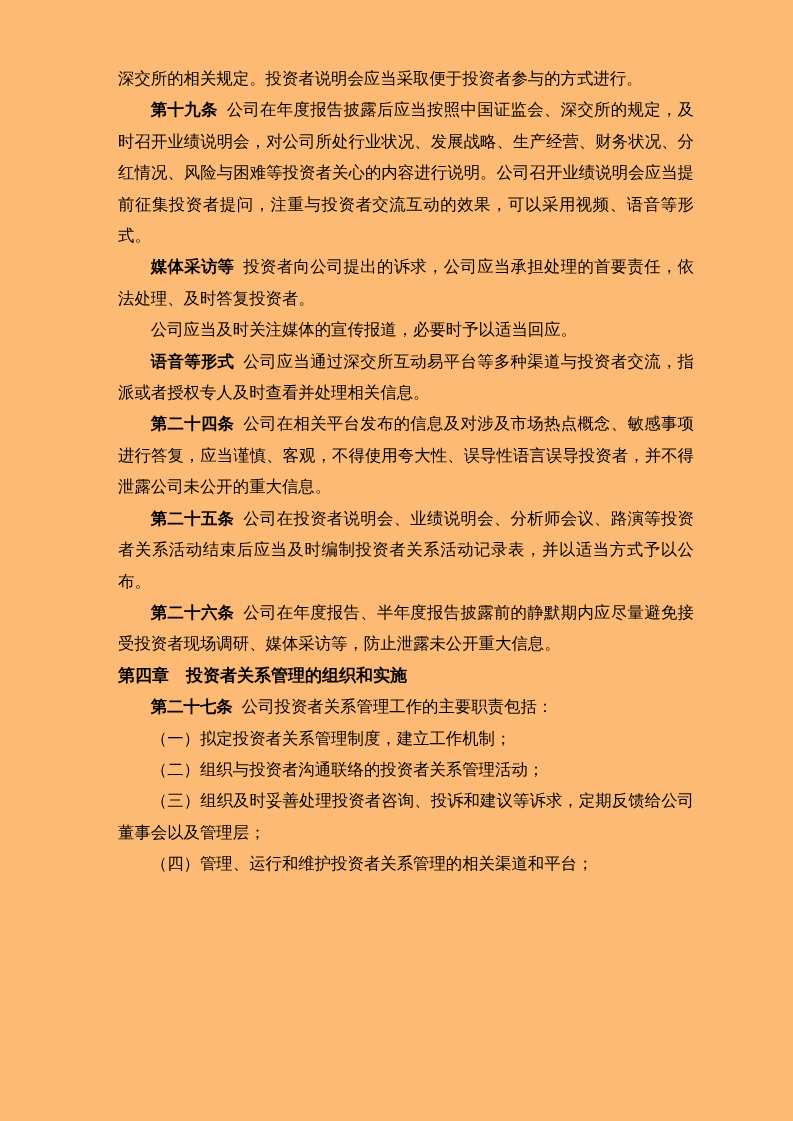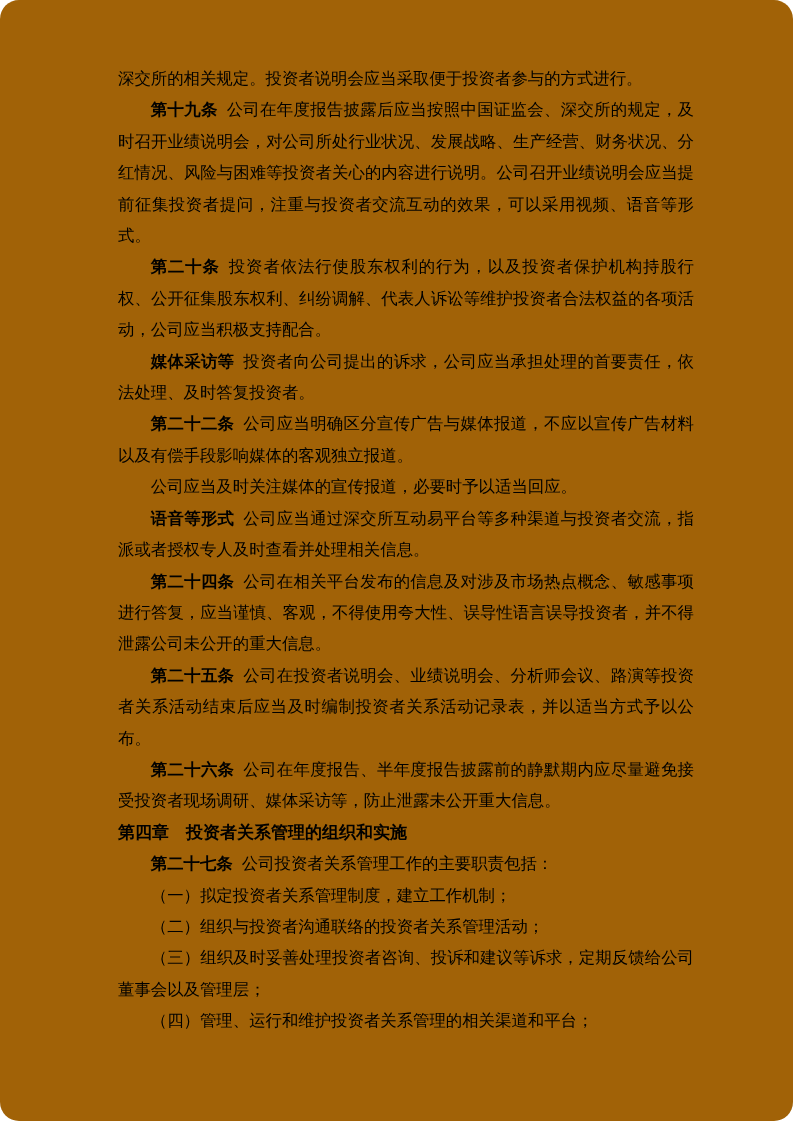--- a/index.html
+++ b/index.html
@@ -1,24 +1,23 @@
 <!DOCTYPE html>
 <html><head>
 <meta charset="utf-8">
 <style>
   html, body { margin: 0; padding: 0; background: #ffffff; }
   .page {
     position: relative;
     width: 793px;
     height: 1121px;
-    background: #a16207;
+    background: #fdba74;
     overflow: hidden;
     font-family: "Liberation Serif", "DejaVu Serif", serif;
     color: #000000;
-    border-radius: 19px;
   }
   .content {
     position: absolute;
     left: 118px;
     top: 63px;
     width: 576px;
     font-size: 16.4px;
     line-height: 31.4px;
     text-align: justify;
   }
@@ -43,26 +42,24 @@
 </head>
 <body>
 
 <div class="page">
   <div class="content">
 
     <p class="noindent"><span>深交所的相关规定。投资者说明会应当采取便于投资者参与的方式进行。</span></p>
 
     <p><b class="article-label">第十九条</b><span>公司在年度报告披露后应当按照中国证监会、深交所的规定，及时召开业绩说明会，对公司所处行业状况、发展战略、生产经营、财务状况、分红情况、风险与困难等投资者关心的内容进行说明。公司召开业绩说明会应当提前征集投资者提问，注重与投资者交流互动的效果，可以采用视频、语音等形式。</span></p>
 
-    <p><b class="article-label">第二十条</b><span>投资者依法行使股东权利的行为，以及投资者保护机构持股行权、公开征集股东权利、纠纷调解、代表人诉讼等维护投资者合法权益的各项活动，公司应当积极支持配合。</span></p>
 
 
     <p><b class="article-label">媒体采访等</b><span>投资者向公司提出的诉求，公司应当承担处理的首要责任，依法处理、及时答复投资者。</span></p>
 
-    <p><b class="article-label">第二十二条</b><span>公司应当明确区分宣传广告与媒体报道，不应以宣传广告材料以及有偿手段影响媒体的客观独立报道。</span></p>
 
     <p><span>公司应当及时关注媒体的宣传报道，必要时予以适当回应。</span></p>
 
     <p><b class="article-label">语音等形式</b><span>公司应当通过深交所互动易平台等多种渠道与投资者交流，指派或者授权专人及时查看并处理相关信息。</span></p>
 
     <p><b class="article-label">第二十四条</b><span>公司在相关平台发布的信息及对涉及市场热点概念、敏感事项进行答复，应当谨慎、客观，不得使用夸大性、误导性语言误导投资者，并不得泄露公司未公开的重大信息。</span></p>
 
     <p><b class="article-label">第二十五条</b><span>公司在投资者说明会、业绩说明会、分析师会议、路演等投资者关系活动结束后应当及时编制投资者关系活动记录表，并以适当方式予以公布。</span></p>
 
     <p><b class="article-label">第二十六条</b><span>公司在年度报告、半年度报告披露前的静默期内应尽量避免接受投资者现场调研、媒体采访等，防止泄露未公开重大信息。</span></p>

